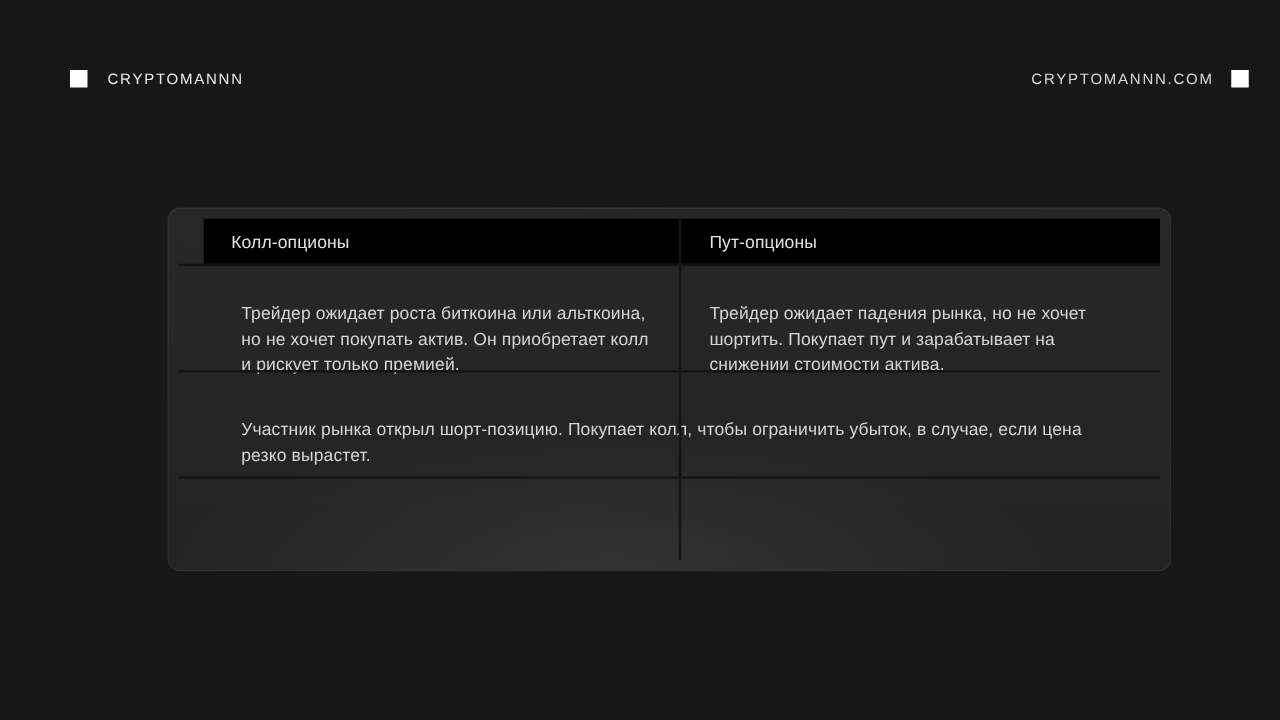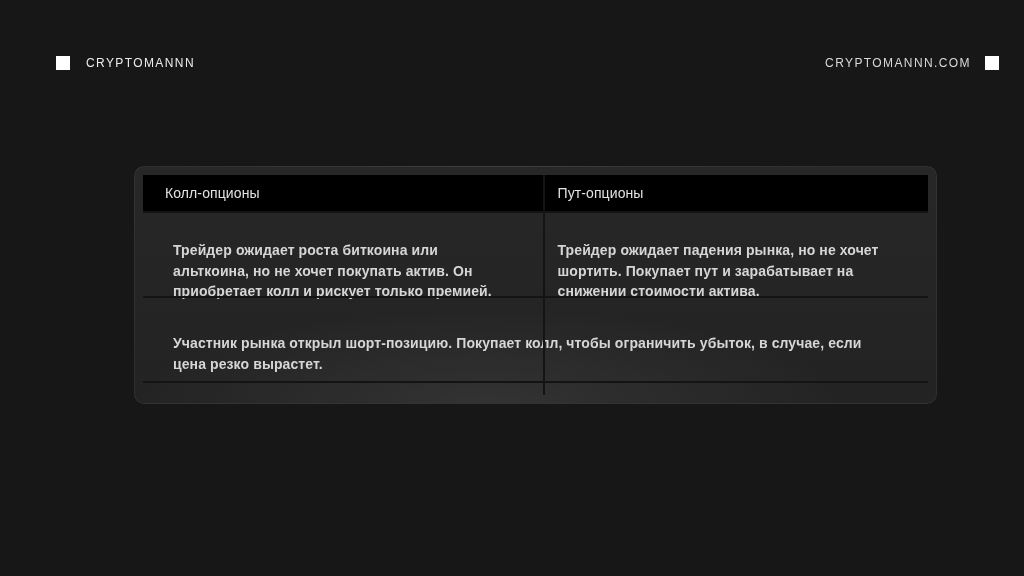--- a/index.html
+++ b/index.html
@@ -42,27 +42,28 @@
     font-weight: 500;
     color: #d9d9d9;
   }
 
   
   .cmp-table {
     position: absolute;
     left: 110px;
     top: 142px;
     width: 803px;
-    height: 238px;
+    height: 291px;
     border-radius: 10px;
     border: 1px solid rgba(255, 255, 255, 0.06);
     overflow: hidden;
     background:
       radial-gradient(62% 58% at 44% 102%, rgba(255,255,255,0.075), rgba(255,255,255,0) 72%),
       linear-gradient(180deg, #272727 0%, #232323 100%);
+    padding-left: 20px;
   }
 
   .cmp-header {
     display: flex;
     height: 36px;
     background: #000000;
   }
   .cmp-header-cell {
     flex: 1 1 50%;
     display: flex;
@@ -70,21 +71,20 @@
     padding: 0 14px;
     font-size: 14px;
     color: #e3e3e3;
     letter-spacing: 0.1px;
   }
 
   .cmp-body { display: block; }
   .cmp-row {
     display: flex;
     height: 85px;
-    font-weight: bold;
   }
   .cmp-cell {
     flex: 1 1 50%;
     padding: 13px 18px 0 14px;
     font-size: 14px;
     line-height: 1.48;
     color: #d6d6d6;
     letter-spacing: 0.1px;
   }
 

